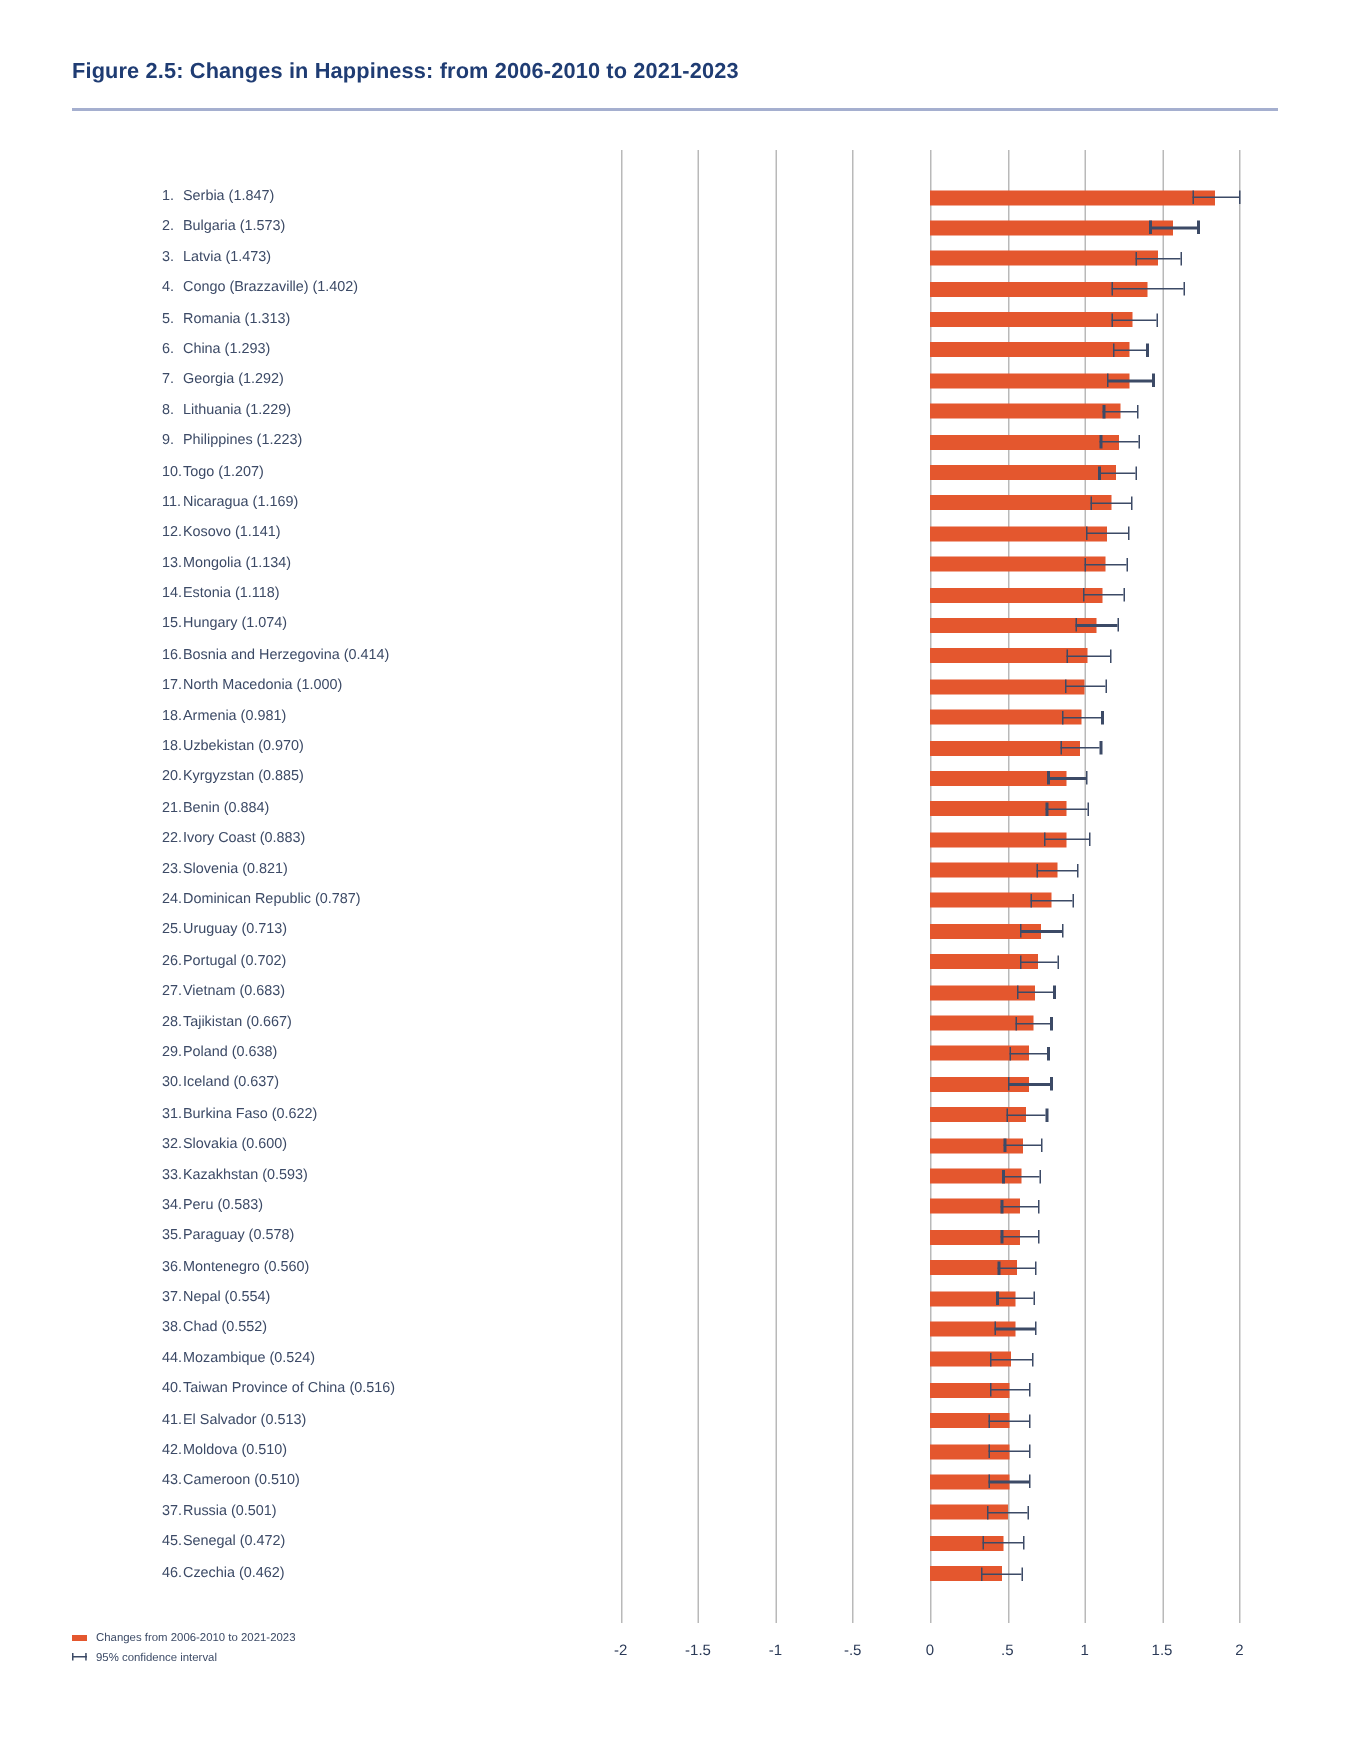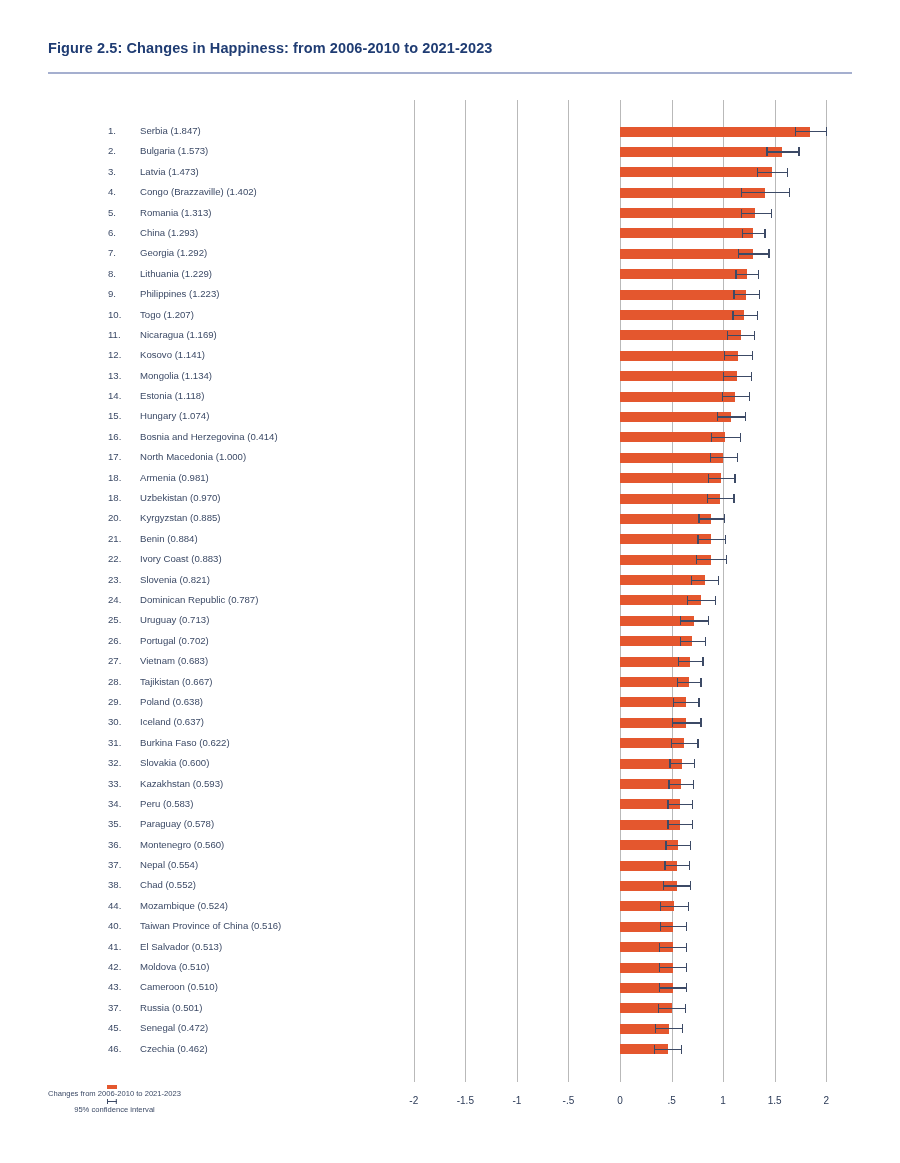--- a/index.html
+++ b/index.html
@@ -82,21 +82,21 @@
     position: absolute;
     left: 60px;
     top: 3px;
     width: 26px;
     font-size: 9.6px;
     color: #3c4a66;
     text-align: left;
   }
   .label {
     position: absolute;
-    left: 92px;
+    left: 74px;
     top: 3px;
     font-size: 9.6px;
     color: #3c4a66;
     white-space: nowrap;
   }
   .barwrap {
     position: absolute;
     left: 340px;
     right: 0;
     top: 0;
@@ -126,21 +126,20 @@
     position: absolute;
     left: 48px;
     bottom: 52px;
     font-size: 7.6px;
     color: #3c4a66;
   }
   .legend-row {
     display: flex;
     align-items: center;
     height: 13px;
-    flex-direction: column;
   }
   .legend-swatch {
     width: 10px;
     height: 4px;
     background: #e4572e;
     margin-right: 6px;
     flex: 0 0 auto;
   }
   .legend-ci {
     width: 10px;

